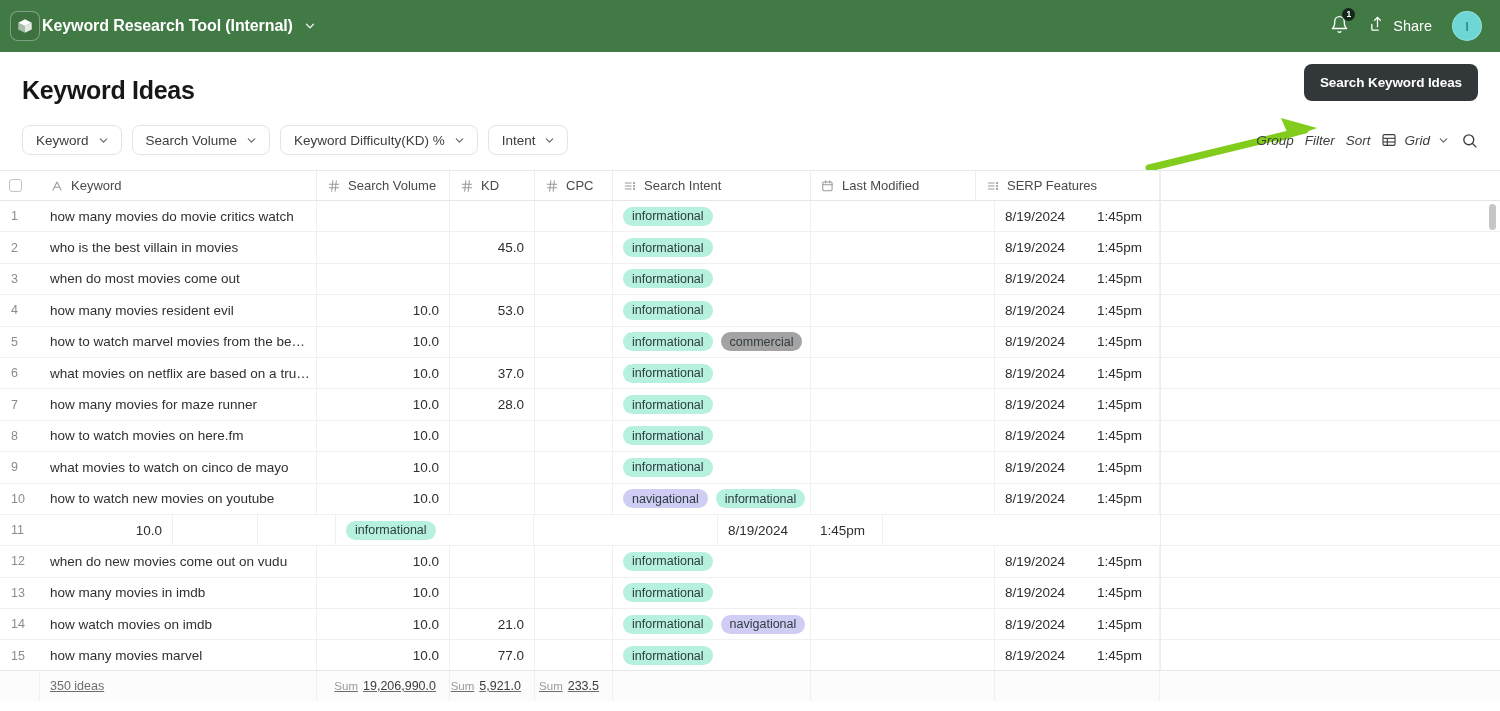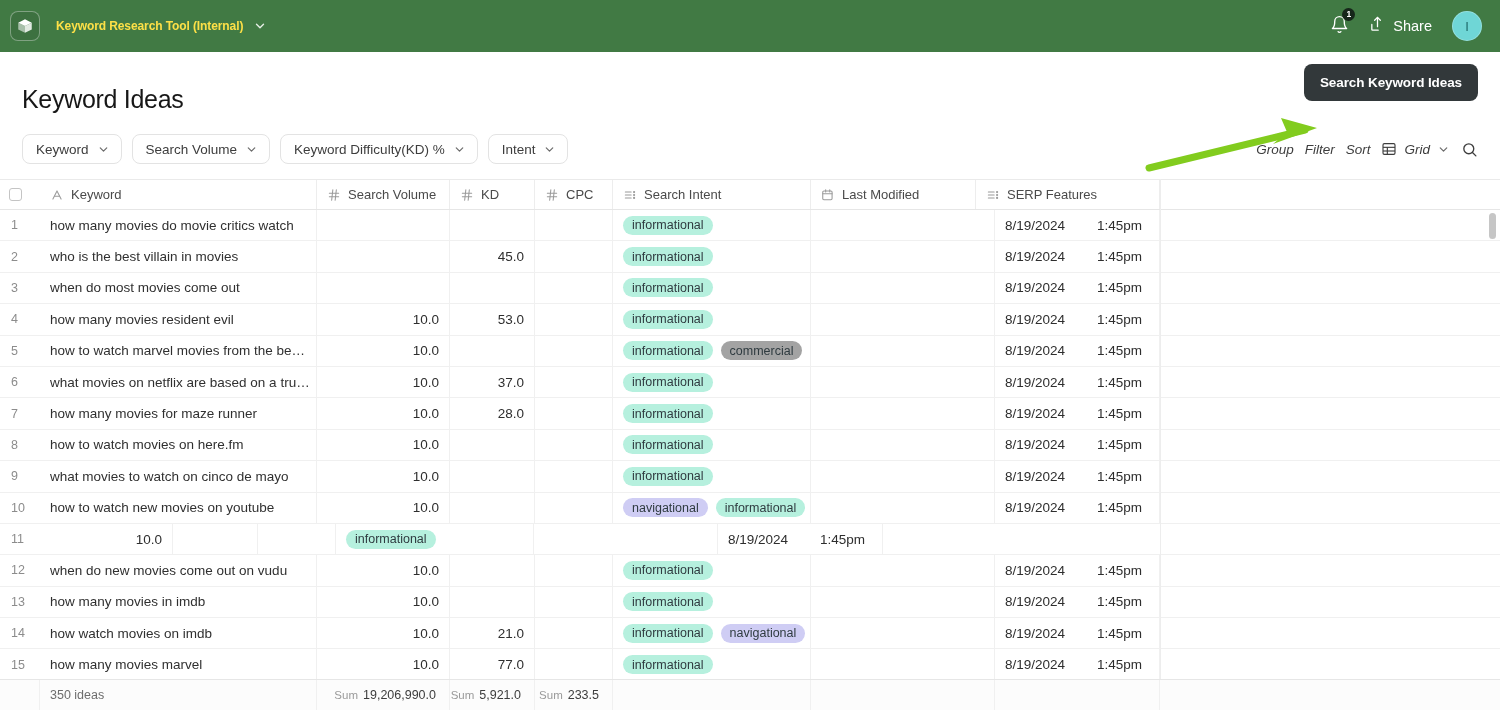--- a/index.html
+++ b/index.html
@@ -21,22 +21,22 @@
   }
   .app-icon {
     width: 30px; height: 30px; border-radius: 8px;
     border: 1px solid rgba(255,255,255,.35);
     background: #3d7140;
     display: flex; align-items: center; justify-content: center;
     flex: none;
   }
   .app-icon svg { width: 18px; height: 18px; display: block; }
   .app-title {
-    color: #fde047; font-size: 12px; font-weight: bold;
-    margin-left: 16px; letter-spacing: -0.1px; white-space: nowrap;
+    color: #ffffff; font-size: 16px; font-weight: bold;
+    margin-left: 2px; letter-spacing: -0.1px; white-space: nowrap;
   }
   .title-caret {
     margin-left: 10px; color: #e6efe6; display: flex; align-items: center;
     cursor: pointer;
   }
   .appbar-right {
     margin-left: auto; display: flex; align-items: center; gap: 20px;
   }
   .bell-wrap { position: relative; display: flex; align-items: center; cursor: pointer; }
   .bell-badge {
@@ -54,22 +54,22 @@
     width: 30px; height: 30px; border-radius: 50%;
     background: #6fd6d6; color: #1d6b6b;
     display: flex; align-items: center; justify-content: center;
     font-size: 13px; font-weight: 500; cursor: pointer;
     border: 1.5px solid rgba(255,255,255,0.25);
   }
 
   
   .page-head { position: relative; padding: 0 22px; }
   .page-title {
-    font-size: 25px; font-weight: normal; color: #171717;
-    padding-top: 33px; letter-spacing: -0.3px;
+    font-size: 25px; font-weight: bold; color: #171717;
+    padding-top: 24px; letter-spacing: -0.3px;
   }
 
   .search-kw-btn {
     position: absolute; right: 22px; top: 12px;
     background: #32383a; color: #ffffff;
     font-size: 13.5px; font-weight: bold;
     padding: 11px 16px; border-radius: 8px;
     border: none; cursor: pointer; white-space: nowrap;
     letter-spacing: -0.1px;
   }
@@ -169,21 +169,21 @@
   
   .grid-footer {
     position: absolute; left: 0; right: 0; bottom: 0;
     height: 31px; display: flex; align-items: stretch;
     background: #fcfcfc; border-top: 1px solid #e6e6e6;
   }
   .fcell {
     display: flex; align-items: center; flex: none;
     font-size: 12.5px; color: #6d6d6d;
     border-right: 1px solid #f0f0f0; padding: 0 10px;
-    white-space: nowrap; overflow: hidden;
+    white-space: nowrap; overflow: hidden; text-decoration: underline;
   }
   .fcell.left { padding-left: 11px; }
   .fcell.num { justify-content: flex-end; padding-right: 13px; gap: 5px; align-items: center; }
   .fcell .sumlbl { color: #9a9a9a; font-size: 11.5px; }
   .fcell .sumval { color: #3d3d3d; font-size: 12.5px; }
   .fcell.filler { border-right: none; flex: 1 1 auto; }
 
   
   .vscroll {
     position: absolute; right: 4px; top: 34px;

